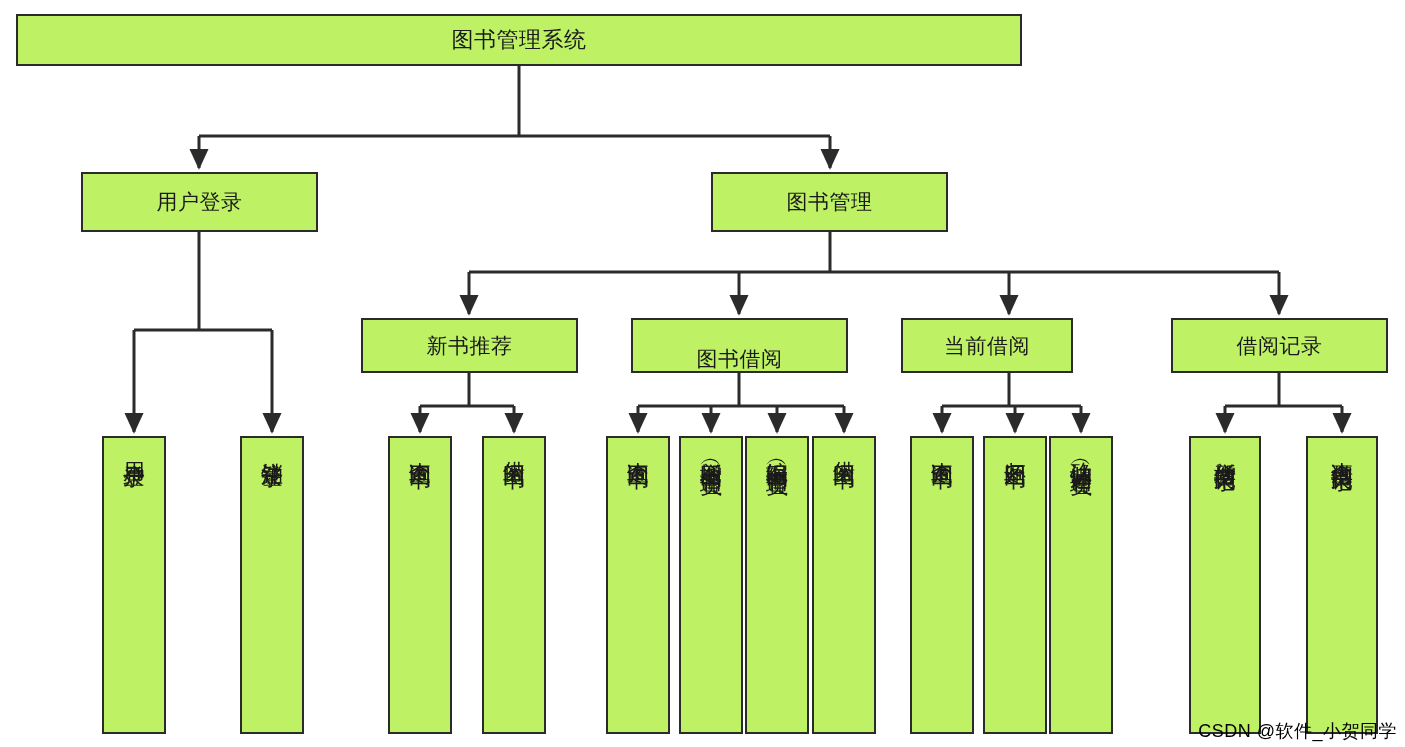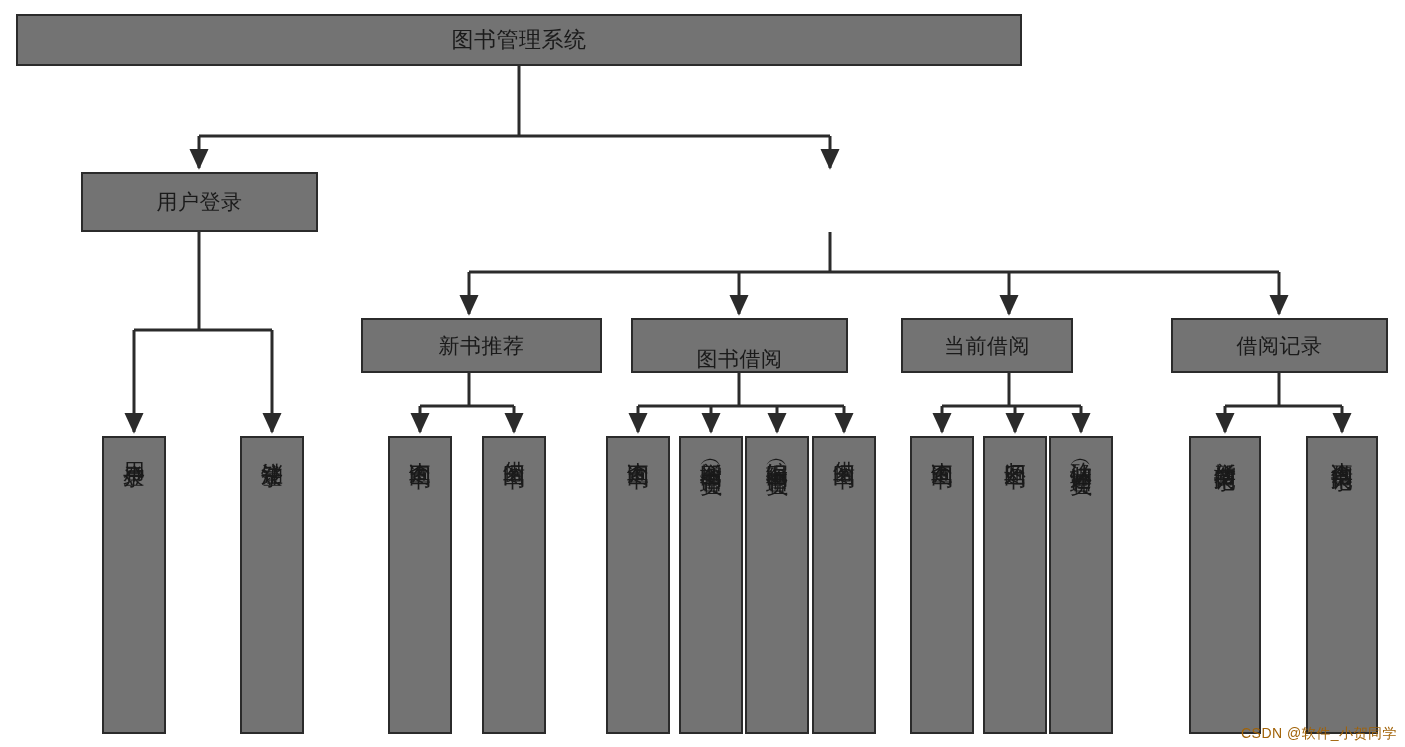--- a/index.html
+++ b/index.html
@@ -21,21 +21,21 @@
   #edge-layer {
     position: absolute;
     left: 0;
     top: 0;
     width: 1405px;
     height: 747px;
   }
   .node {
     position: absolute;
     box-sizing: border-box;
-    background: #737373;
+    background: #bef264;
     border: 2px solid #2b2b2b;
     display: flex;
     align-items: center;
     justify-content: center;
     z-index: 3;
   }
   .node-label {
     color: #1a1a1a;
     text-align: center;
     line-height: 1.12;
@@ -59,22 +59,22 @@
     font-size: 22px;
     line-height: 1.0;
     letter-spacing: 2px;
     height: auto;
     max-height: 100%;
   }
   #watermark {
     position: absolute;
     right: 8px;
     bottom: 4px;
-    font-size: 14px;
-    color: #a16207;
+    font-size: 18px;
+    color: #000000;
     letter-spacing: 0.5px;
     z-index: 9;
     user-select: none;
     white-space: nowrap;
   }
 </style>
 </head>
 <body>
 
 <div id="diagram-root">
@@ -130,22 +130,25 @@
     </g>
   </svg>
 
   <div class="node root horizontal" style="left:16px; top:14px; width:1006px; height:52px;">
     <span class="node-label">图书管理系统</span>
   </div>
 
   <div class="node horizontal" style="left:81px; top:172px; width:237px; height:60px;">
     <span class="node-label">用户登录</span>
   </div>
-
-  <div class="node horizontal" style="left:361px; top:318px; width:241px; height:55px;">
+  <div class="node horizontal" style="left:711px; top:172px; width:237px; height:60px;">
+    <span class="node-label">图书管理</span>
+  </div>
+
+  <div class="node horizontal" style="left:361px; top:318px; width:217px; height:55px;">
     <span class="node-label">新书推荐</span>
   </div>
   <div class="node horizontal" style="left:631px; top:318px; width:217px; height:55px;align-items:flex-end;">
     <span class="node-label">图书借阅</span>
   </div>
   <div class="node horizontal" style="left:901px; top:318px; width:172px; height:55px;">
     <span class="node-label">当前借阅</span>
   </div>
   <div class="node horizontal" style="left:1171px; top:318px; width:217px; height:55px;">
     <span class="node-label">借阅记录</span>

